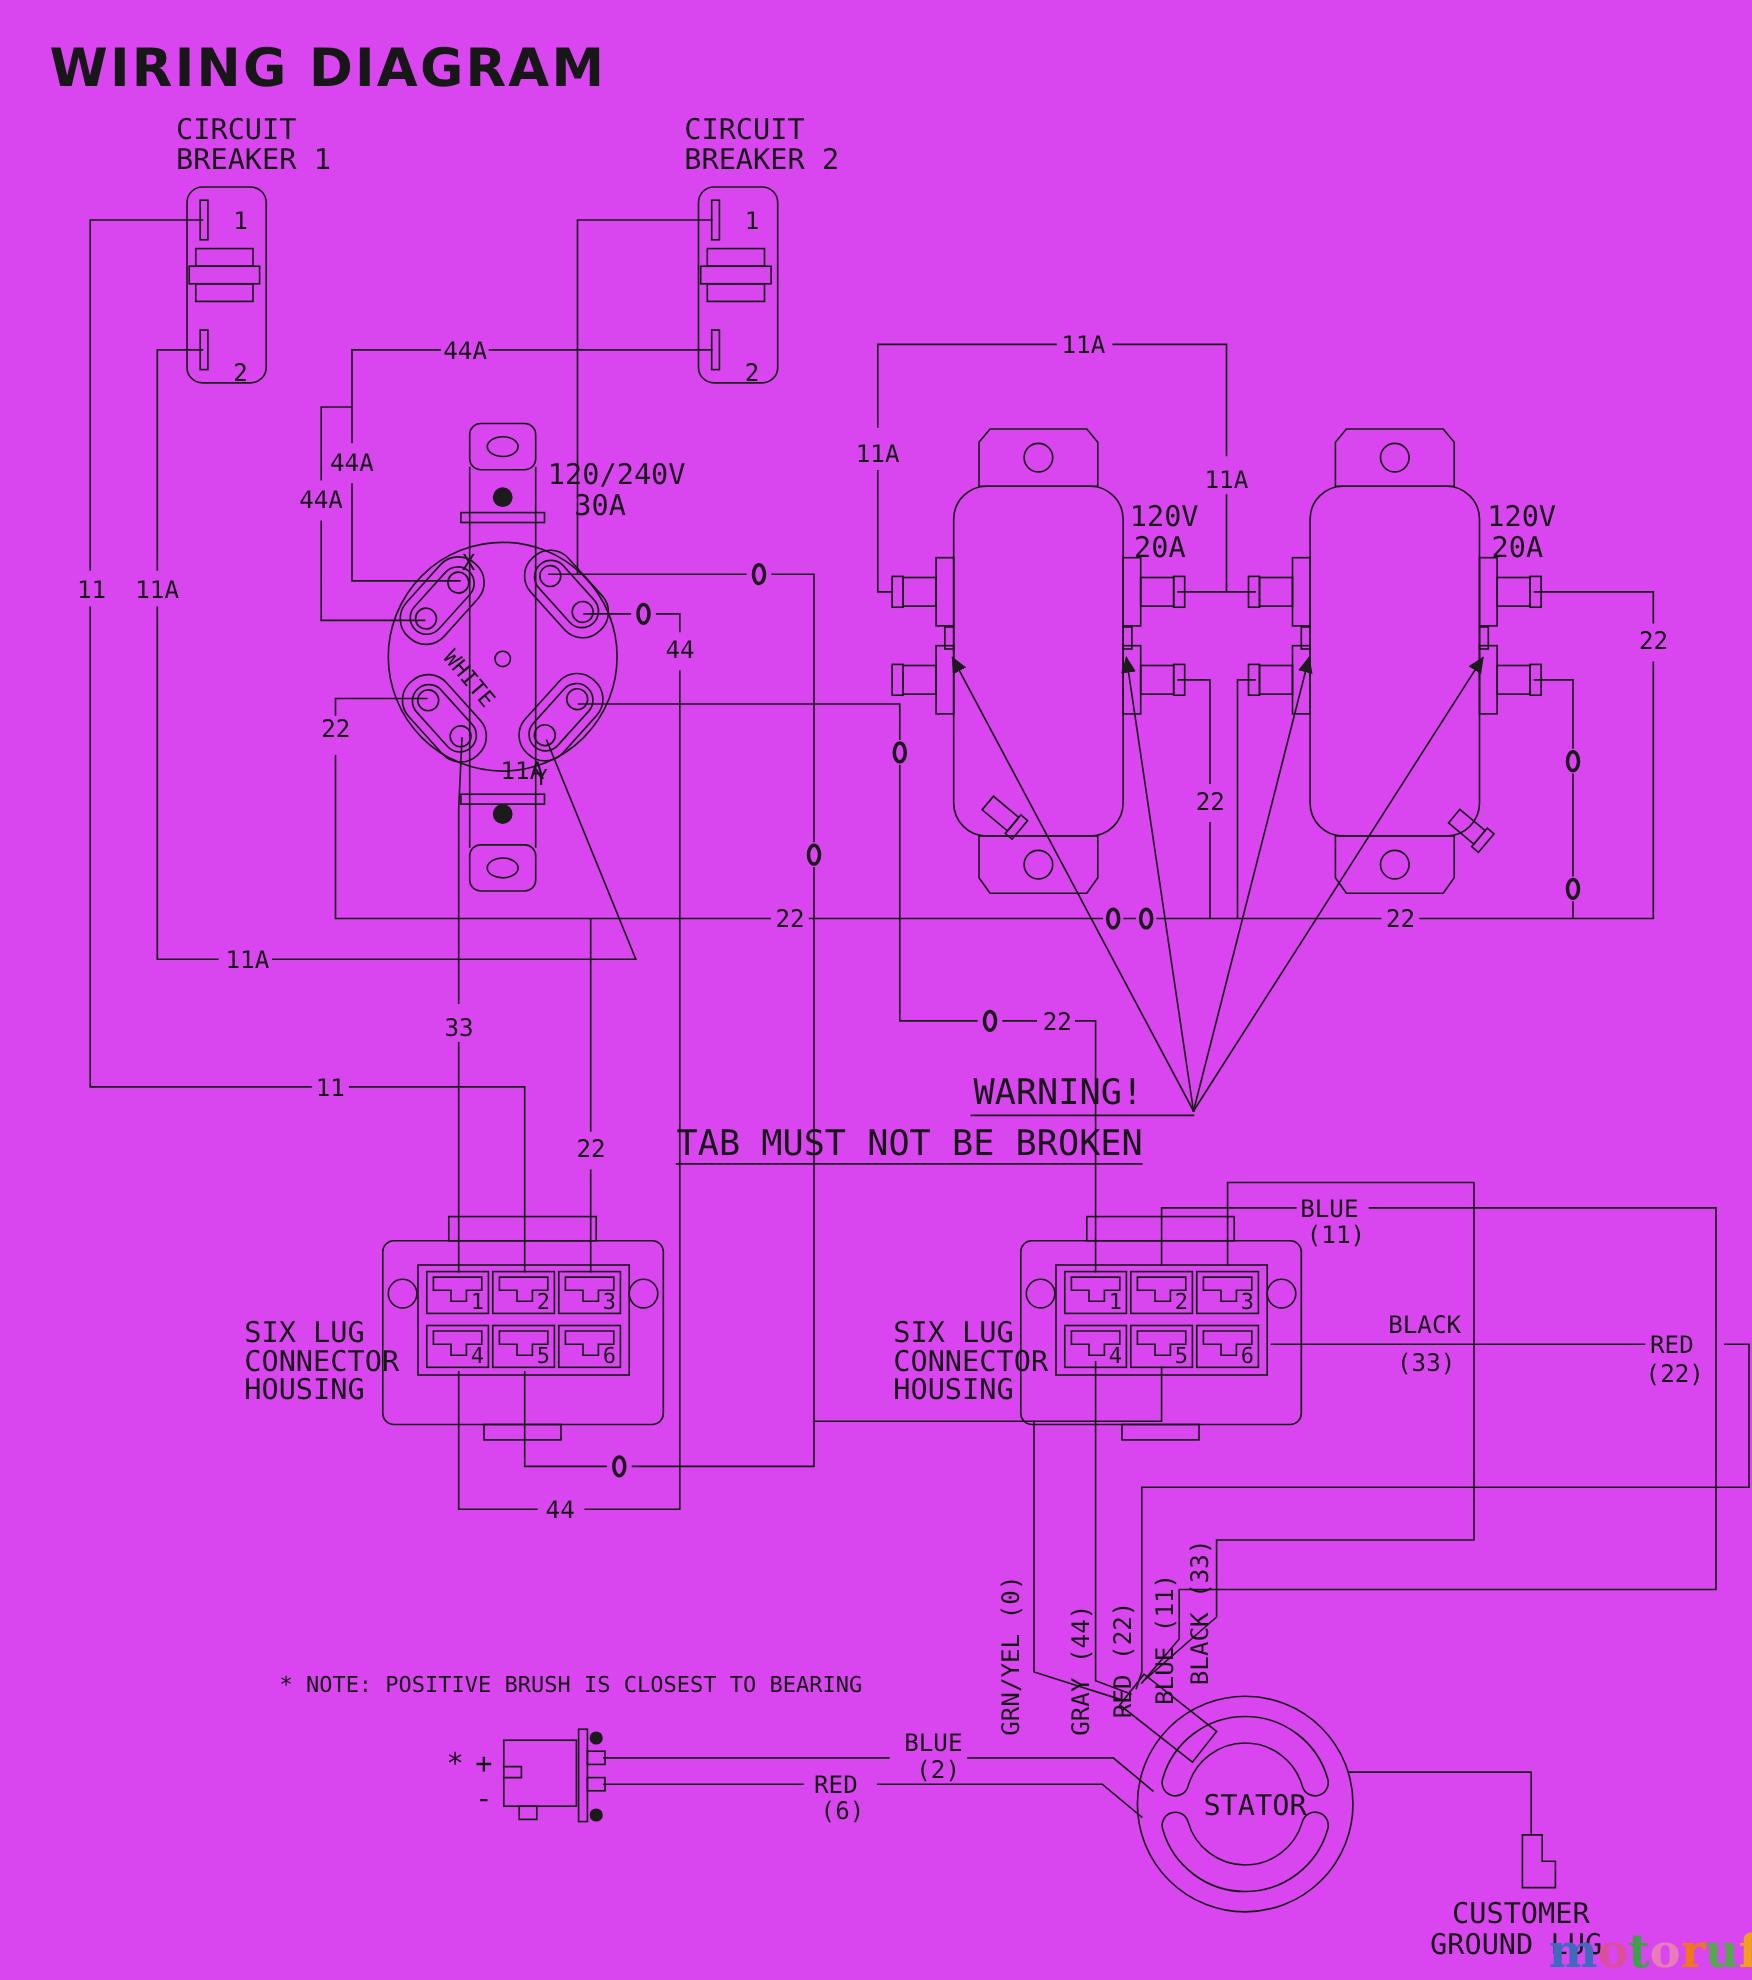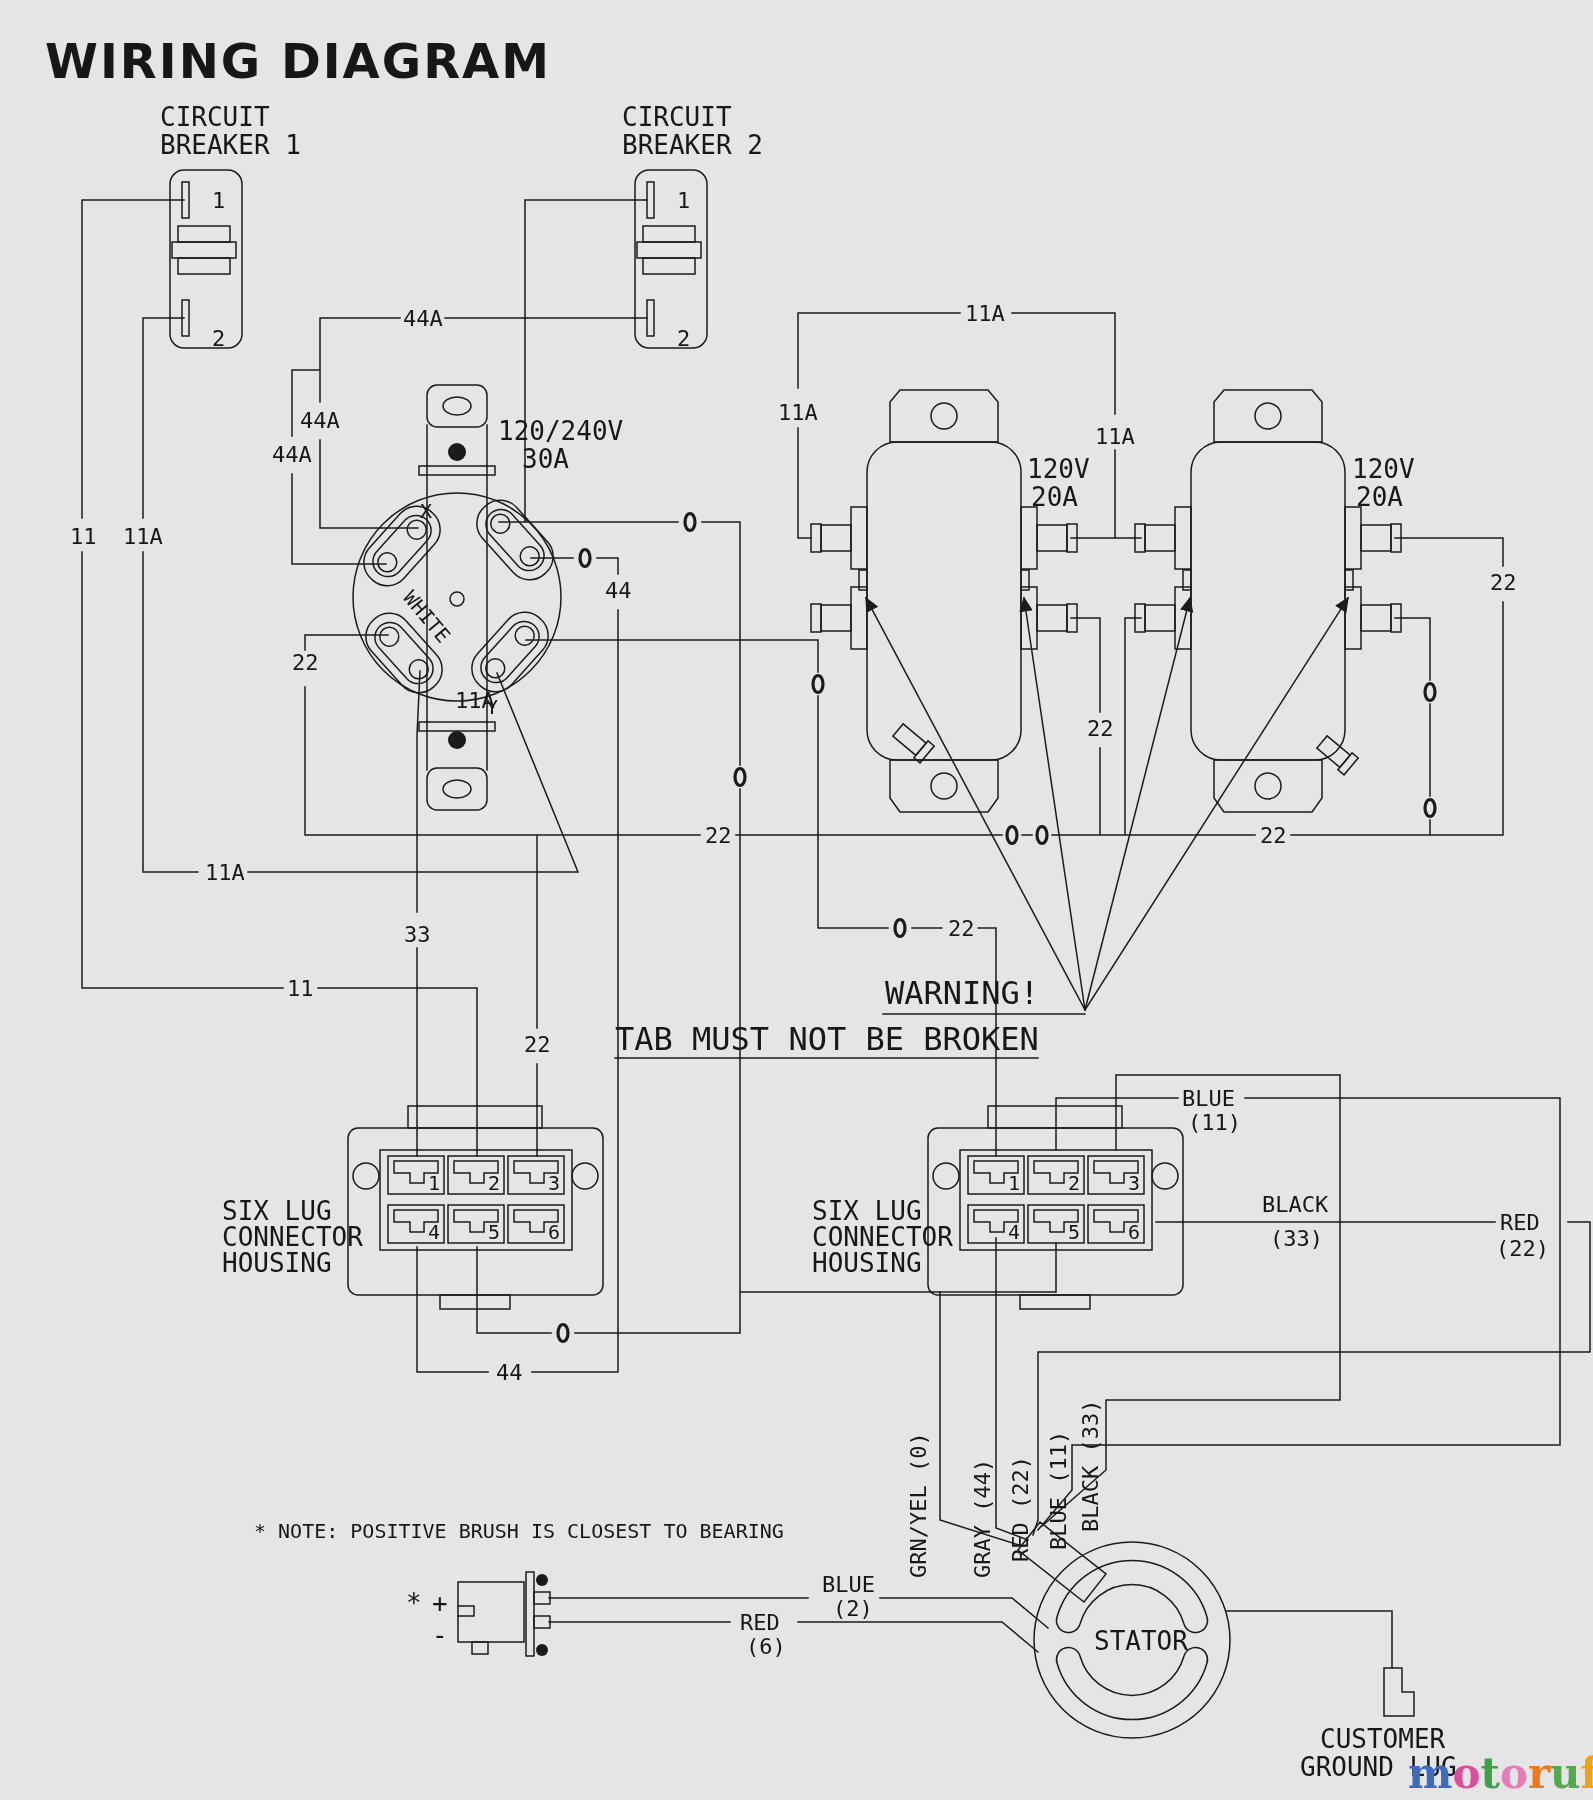--- a/index.html
+++ b/index.html
@@ -1,16 +1,16 @@
 <!DOCTYPE html>
 <html><head>
 <meta charset="utf-8">
 <style>
   html,body{margin:0;padding:0;background:#ffffff;}
-  .canvas{position:relative;width:1593px;height:1800px;background:#e5e5e5;overflow:hidden;}
+  .canvas{position:relative;width:1593px;height:1800px;background:#d946ef;overflow:hidden;}
   svg{position:absolute;left:0;top:0;}
   svg text:not(.logoT){fill:#171717;}
   .mono{font-family:"DejaVu Sans Mono","Liberation Mono",monospace;}
   .t22{font-size:22px;}
   .t20{font-size:20px;}
   .t26{font-size:26px;}
   .t32{font-size:32px;}
   .num{font-size:20px;}
   .title{font-family:"DejaVu Sans","Liberation Sans",sans-serif;font-weight:900;font-size:48px;letter-spacing:2px;}
   .w{stroke:#1b1b1b;stroke-width:1.5;fill:none;stroke-linecap:square;}

